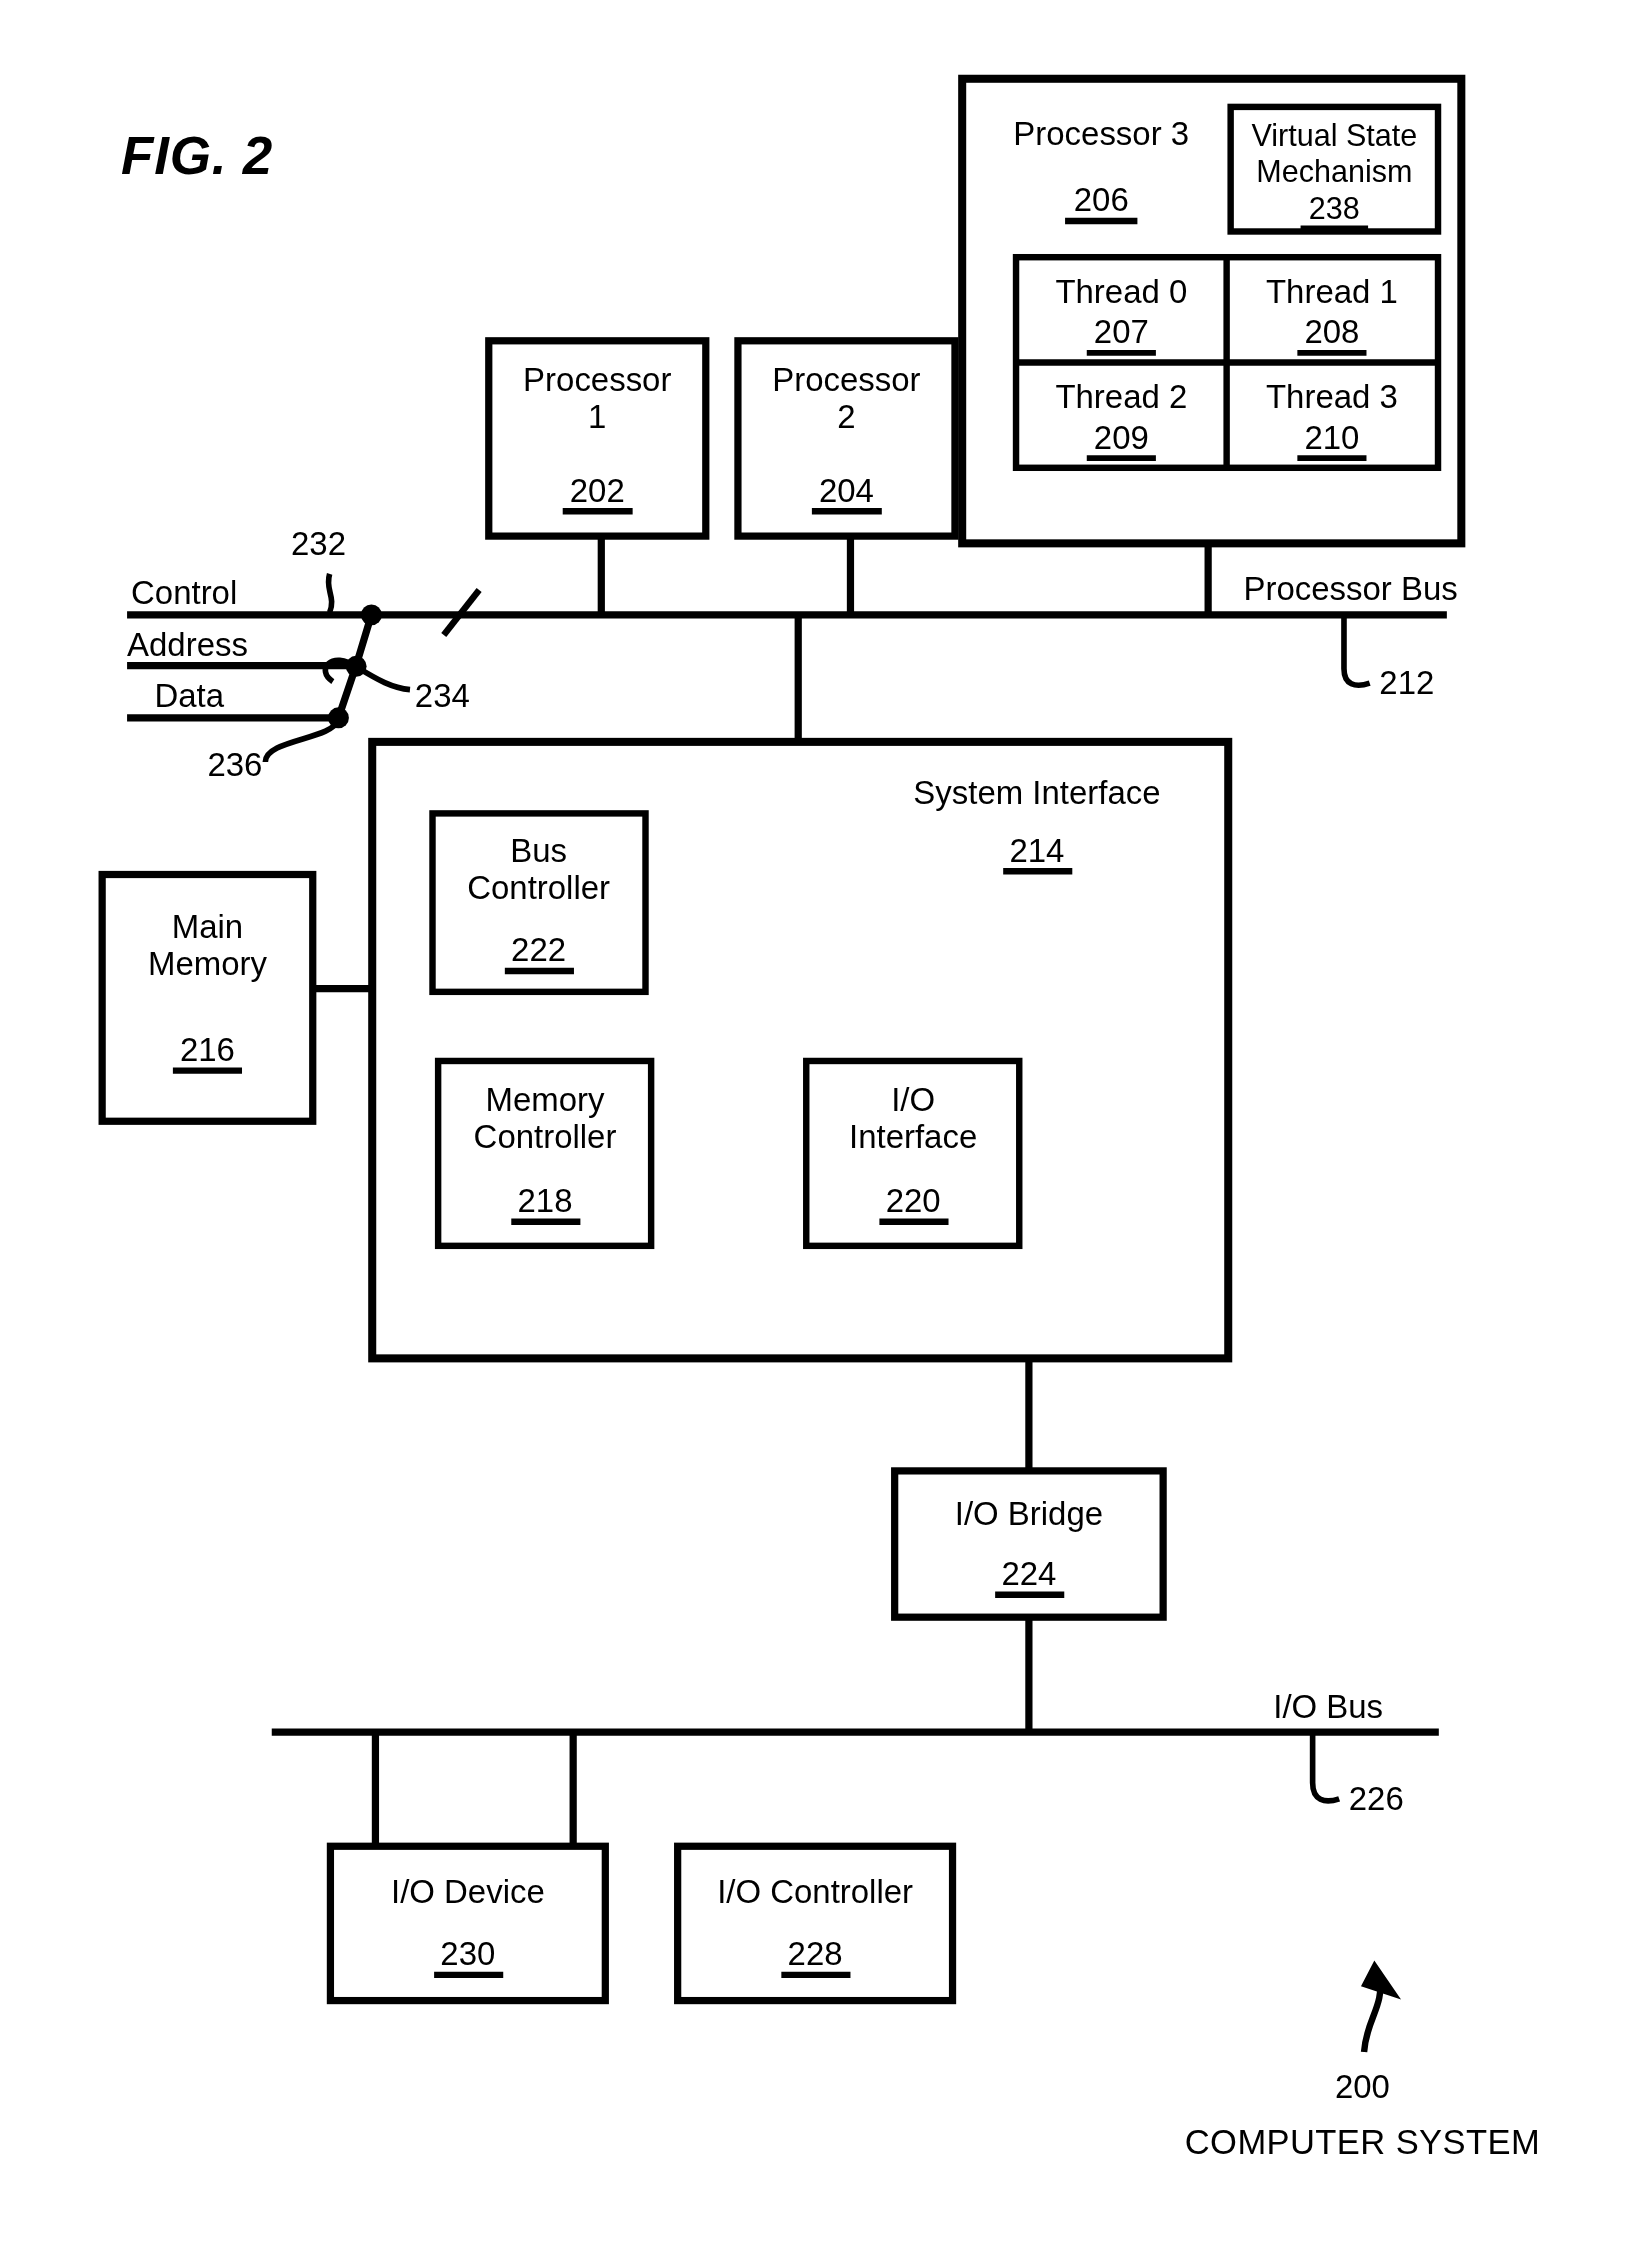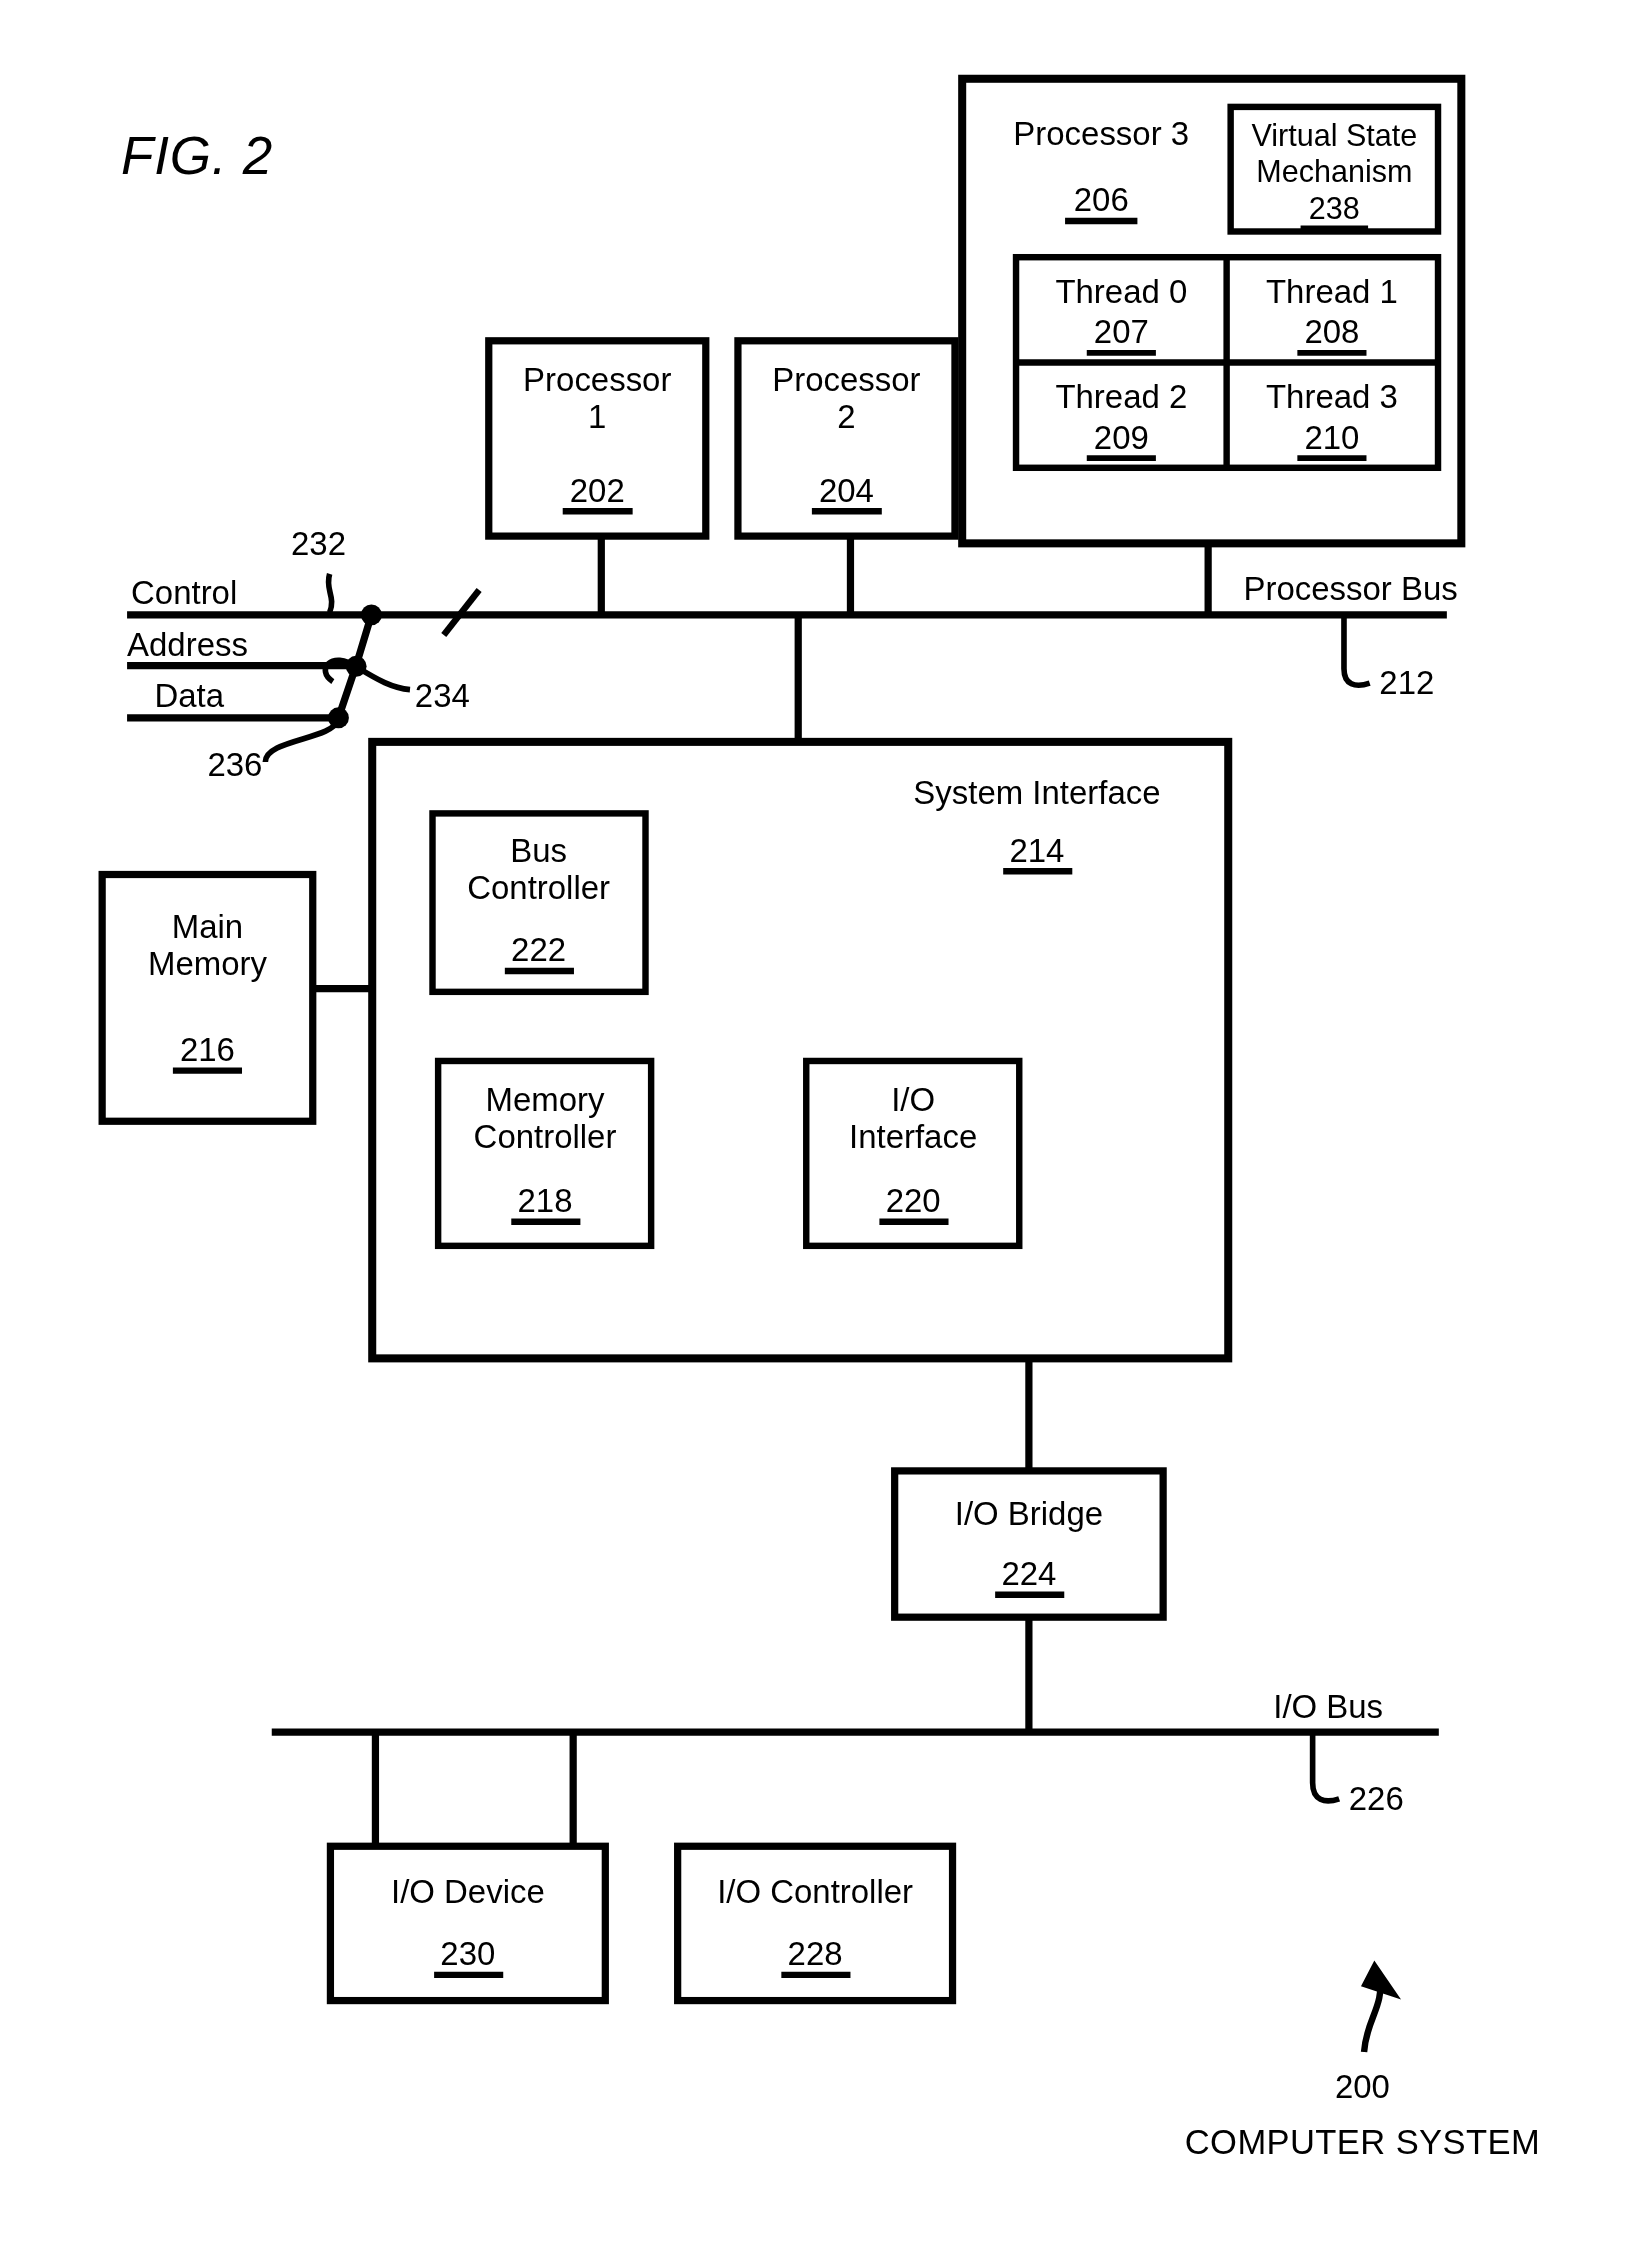--- a/index.html
+++ b/index.html
@@ -1,21 +1,21 @@
 <!DOCTYPE html>
 <html style="font-size:13px"><head>
 <meta charset="utf-8">
 <style>
   html,body{margin:0;padding:0;background:#ffffff;}
   body{width:1631px;height:2261px;position:relative;overflow:hidden;
        font-family:"Liberation Sans", sans-serif; color:#000;}
   #fig{position:absolute;left:0;top:0;width:1631px;height:2261px;}
   .fig-title{
     position:absolute;left:121px;top:125px;
-    font-size:53px;font-weight:normal;font-style:italic;letter-spacing:0.8px;
+    font-size:53px;font-weight:bold;font-style:italic;letter-spacing:0.8px;
     white-space:nowrap;
   }
   svg text{font-family:"Liberation Sans", sans-serif;fill:#000;}
   .lbl{font-size:41px;}
   .lbl-sm{font-size:38px;}
   .caption{font-size:41px;}
   .caption-big{font-size:43px;letter-spacing:0.5px;}
 </style>
 </head>
 <body>

